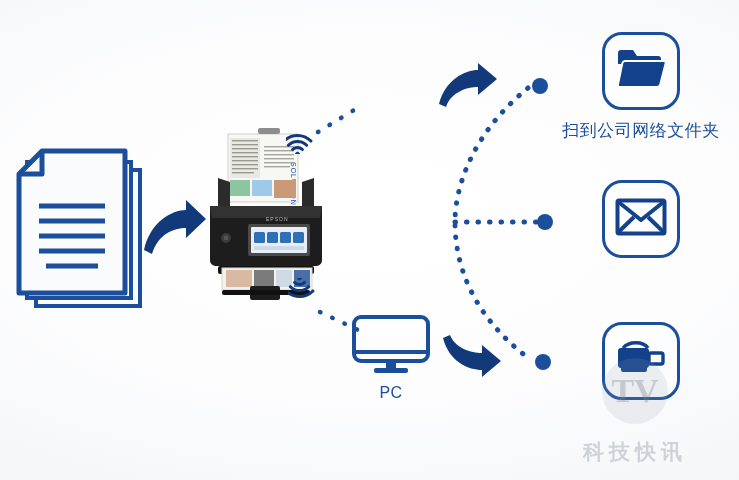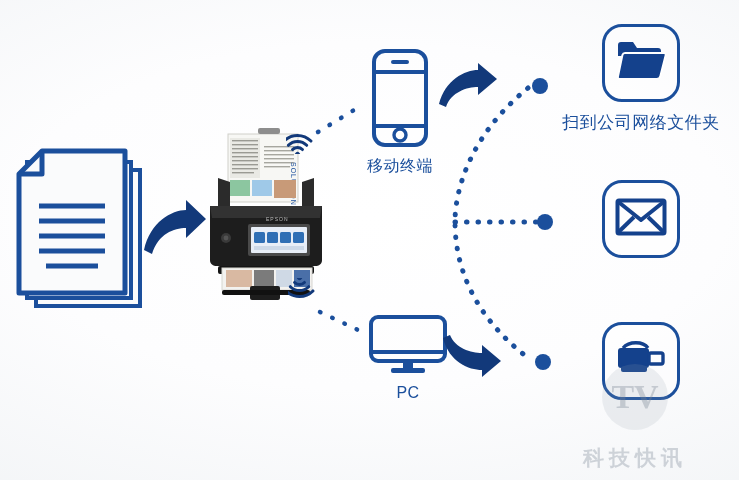--- a/index.html
+++ b/index.html
@@ -49,21 +49,21 @@
   }
   .dest .caption{
     display:block;margin-top:9px;
     color:#1b4f9c;font-size:17px;white-space:nowrap;letter-spacing:.5px;
   }
   
   #dots{position:absolute;left:0;top:0;width:739px;height:480px;pointer-events:none;}
   
   .watermark{
     position:absolute;left:540px;top:352px;width:190px;height:120px;
-    display:flex;flex-direction:column;align-items:center;justify-content:flex-end;
+    display:flex;flex-direction:column;align-items:center;justify-content:center;
     pointer-events:none;
   }
   .wm-logo{
     width:66px;height:66px;border-radius:50%;
     background:rgba(150,160,172,.16);
     display:flex;align-items:center;justify-content:center;
     font-size:34px;font-weight:bold;color:rgba(120,132,146,.34);
     font-family:"Liberation Serif",serif;line-height:1;
   }
   .wm-text{
@@ -199,60 +199,48 @@
     <svg width="40" height="40" viewBox="0 0 40 40" xmlns="http://www.w3.org/2000/svg">
       <g transform="rotate(45 20 8) translate(0 0)" fill="none" stroke="#12397a" stroke-linecap="round">
         <circle cx="8" cy="8" r="2.6" fill="#12397a" stroke="none"></circle>
         <path d="M 8 15 A 7 7 0 0 0 15 8" stroke-width="3"></path>
         <path d="M 8 21 A 13 13 0 0 0 21 8" stroke-width="3"></path>
         <path d="M 8 27 A 19 19 0 0 0 27 8" stroke-width="3"></path>
       </g>
     </svg>
   </div>
 
-  <div class="node" style="left:352px;top:48px;width:96px;">
-    <span class="glyph">
-      <svg width="58" height="100" viewBox="0 0 58 100" xmlns="http://www.w3.org/2000/svg">
-        <rect x="3" y="3" width="52" height="94" rx="11" ry="11" fill="none" stroke="#1b4f9c" stroke-width="4"></rect>
-        <line x1="3" y1="24" x2="55" y2="24" stroke="#1b4f9c" stroke-width="4"></line>
-        <line x1="3" y1="78" x2="55" y2="78" stroke="#1b4f9c" stroke-width="4"></line>
-        <rect x="20" y="12" width="18" height="4" rx="2" fill="#1b4f9c"></rect>
-        <circle cx="29" cy="87" r="6" fill="none" stroke="#1b4f9c" stroke-width="3.4"></circle>
-      </svg>
-    </span>
-    <span class="caption">移动终端</span>
-  </div>
 
   <div class="arrow" style="left:437px;top:62px;">
     <svg width="62" height="48" viewBox="0 0 62 48" xmlns="http://www.w3.org/2000/svg">
       <path d="M 2 42 C 8 18, 28 8, 41 8 L 41 1 L 60 17 L 41 33 L 41 25
                C 30 25, 14 30, 9 45 Z" fill="#12397a"></path>
     </svg>
   </div>
 
-  <div class="node" style="left:365px;top:314px;width:86px;">
+  <div class="node" style="left:348px;top:314px;width:86px;">
     <span class="glyph">
       <svg width="80" height="62" viewBox="0 0 80 62" xmlns="http://www.w3.org/2000/svg">
         <rect x="3" y="3" width="74" height="44" rx="7" ry="7" fill="none" stroke="#1b4f9c" stroke-width="4"></rect>
         <line x1="5" y1="38" x2="75" y2="38" stroke="#1b4f9c" stroke-width="4"></line>
         <rect x="35" y="47" width="10" height="8" fill="#1b4f9c"></rect>
         <rect x="23" y="54" width="34" height="5" rx="2" fill="#1b4f9c"></rect>
       </svg>
     </span>
     <span class="caption">PC</span>
   </div>
 
   <div class="arrow" style="left:441px;top:330px;">
     <svg width="62" height="48" viewBox="0 0 62 48" xmlns="http://www.w3.org/2000/svg">
       <path d="M 2 8 C 8 32, 28 40, 41 40 L 41 47 L 60 31 L 41 15 L 41 23
                C 30 23, 14 18, 9 5 Z" fill="#12397a"></path>
     </svg>
   </div>
 
-  <div class="dest" style="left:555px;top:24px;width:172px;">
+  <div class="dest" style="left:555px;top:32px;width:172px;">
     <div class="tile">
       <span>
         <svg width="50" height="44" viewBox="0 0 50 44" xmlns="http://www.w3.org/2000/svg">
           <path d="M 2 6 C 2 4 3 3 5 3 L 17 3 L 21 9 L 42 9 C 44 9 45 10 45 12 L 45 17 L 2 17 Z" fill="#14418c"></path>
           <path d="M 9 14 L 48 14 C 49.5 14 50 15 49.6 16.4 L 44.4 37 C 44 39 42.4 40 40.6 40
                    L 4 40 C 2.2 40 1.6 39 2 37.2 L 6.4 16 C 6.8 14.8 7.6 14 9 14 Z" fill="#14418c" stroke="#ffffff" stroke-width="2"></path>
         </svg>
       </span>
     </div>
     <span class="caption">扫到公司网络文件夹</span>

